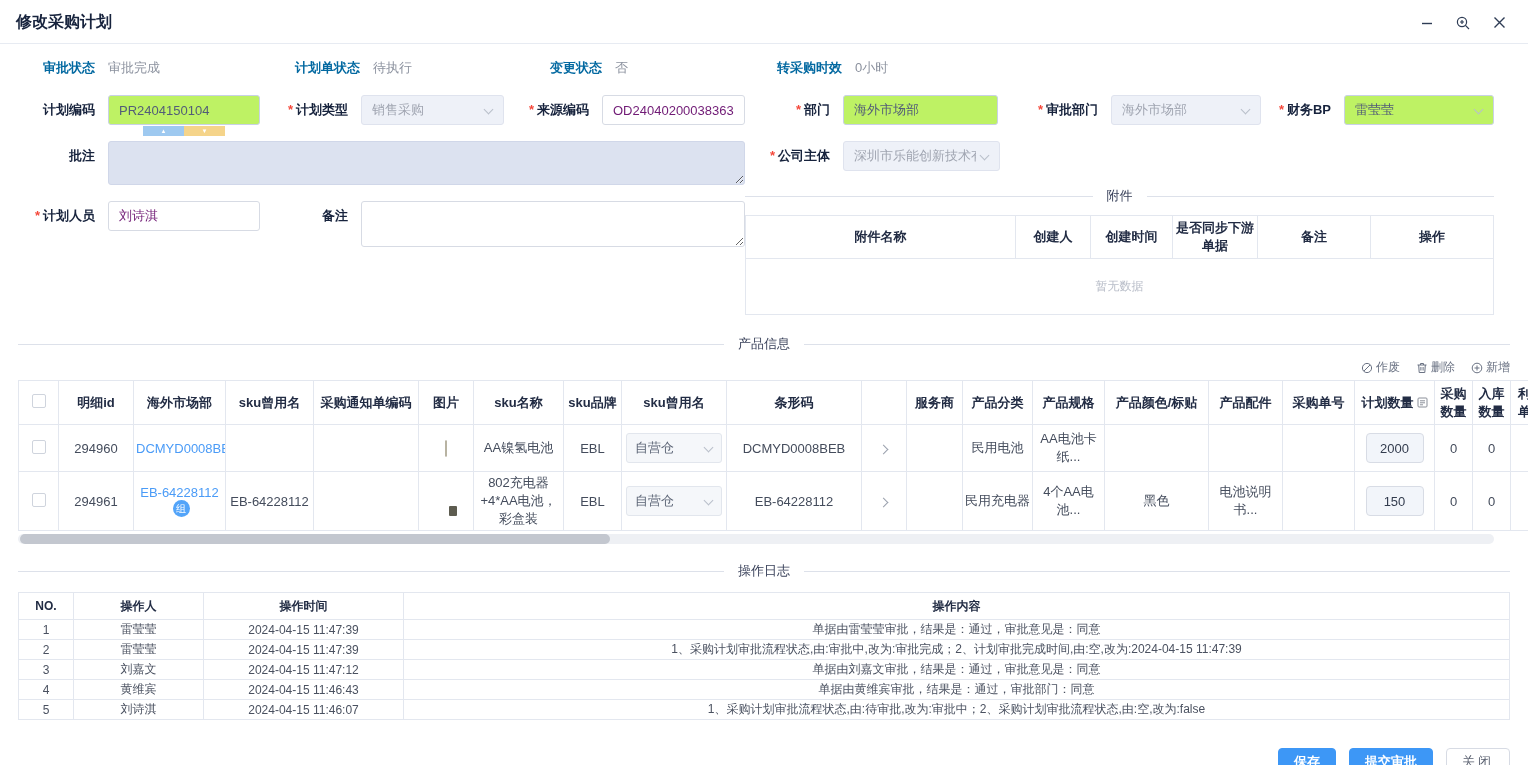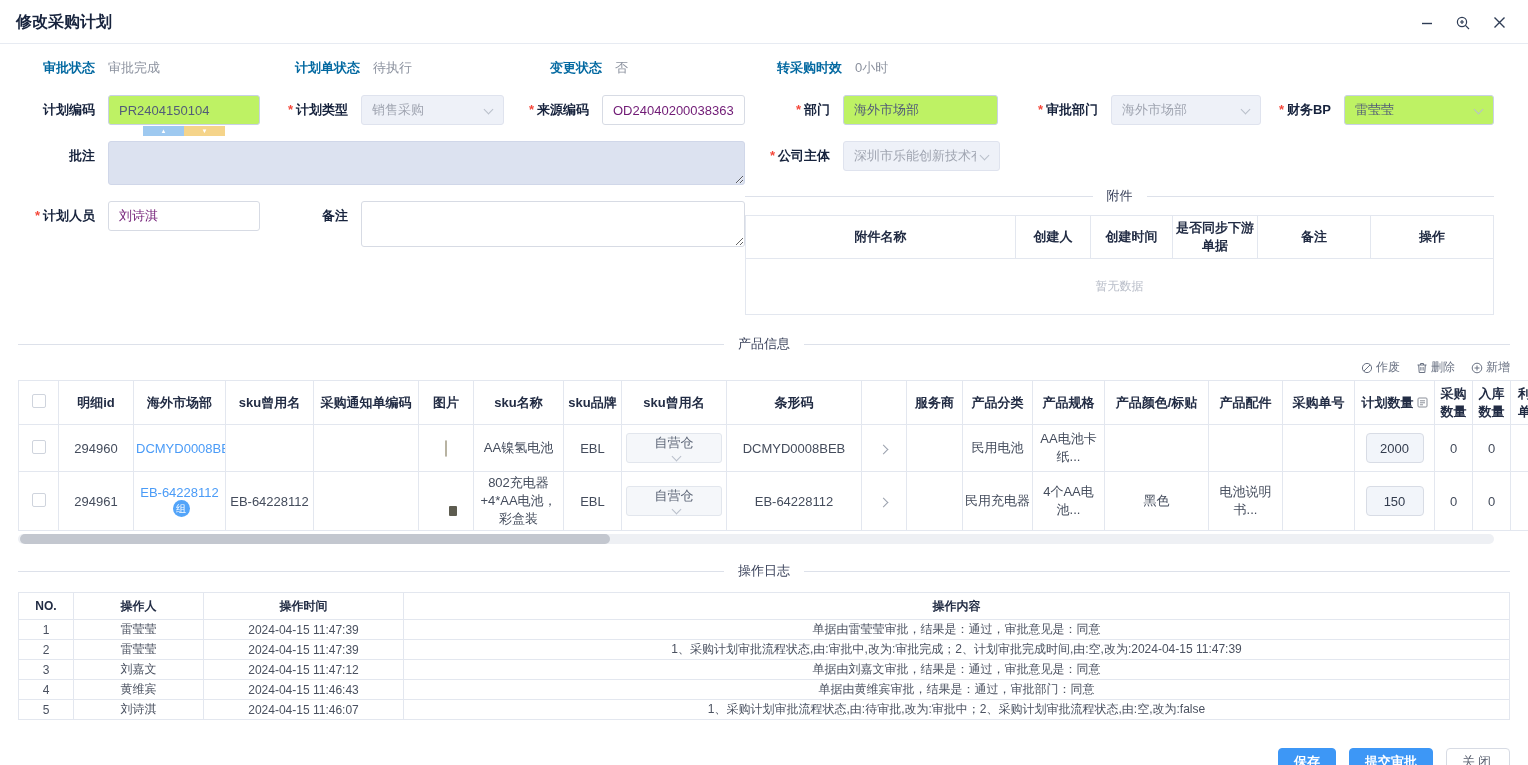--- a/index.html
+++ b/index.html
@@ -86,21 +86,21 @@
   .product-table td { height:47px; text-align:center; vertical-align:middle; color:#444c5c;
     font-size:13px; padding:2px; overflow:hidden; }
   .checkbox { display:inline-block; width:14px; height:14px; background:#fff;
     border:1px solid #cfd4dd; border-radius:2px; }
   .link { color:#4a9bf7; cursor:pointer; }
   .group-badge { display:inline-flex; width:17px; height:17px; border-radius:50%;
     background:#53a4f9; color:#fff; font-size:10px; align-items:center; justify-content:center;
     margin-left:3px; vertical-align:middle; }
   .wh-select { width:96px; height:30px; background:#f5f7fa; border:1px solid #e2e6ed;
     border-radius:3px; display:inline-flex; align-items:center; justify-content:space-between;
-    padding:0 8px; color:#5c6576; margin:0 auto;flex-direction:column; }
+    padding:0 8px; color:#5c6576; margin:0 auto; }
   .qty-box { width:58px; height:30px; background:#f2f5fa; border:1px solid #d8dce5;
     border-radius:4px; display:inline-flex; align-items:center; justify-content:center;
     color:#333c4e; margin:0 auto; }
   .expand-ic { display:inline-block; width:8px; height:8px; position:relative; }
   .expand-ic::before { content:""; position:absolute; left:0; top:1px; width:6px; height:6px;
     border-right:1.5px solid #9aa0ad; border-top:1.5px solid #9aa0ad; transform:rotate(45deg); }
   .qty-head { display:inline-flex; align-items:center; gap:3px; }
   .img-battery { width:42px; height:23px; margin:0 auto; border:1px solid #b8b3a2; border-radius:2px;
     background:linear-gradient(180deg,#8a9a55 0 34%,#ded9c8 34% 70%,#efece1 70% 100%); }
   .img-charger { width:14px; height:31px; margin:0 auto; border-radius:2px; background:#1d1d1f;

